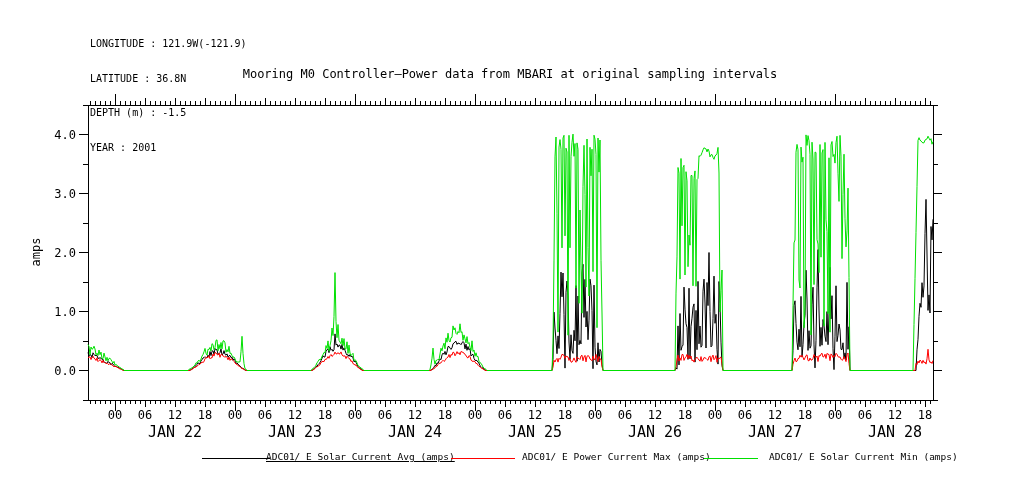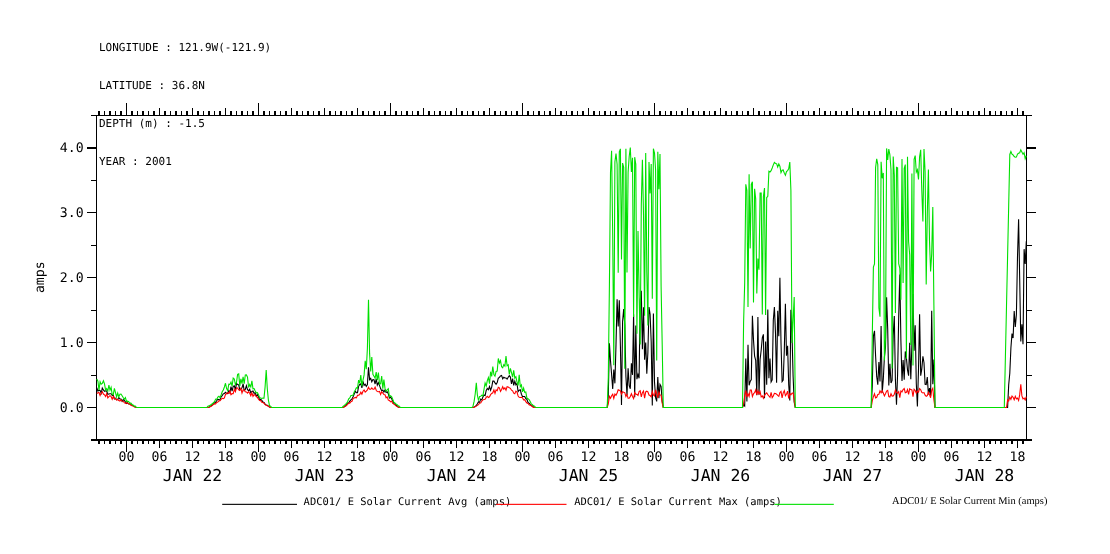--- a/index.html
+++ b/index.html
@@ -16,20 +16,21 @@
 <body>
 
 <div id="root">
   <div class="meta">
     <div>LONGITUDE : 121.9W(-121.9)</div>
     <div>LATITUDE : 36.8N</div>
     <div>DEPTH (m) : -1.5</div>
     <div>YEAR : 2001</div>
   </div>
 
+  <div class="title">Mooring M0 Controller—Power data from MBARI at original sampling intervals</div>
 
   <svg width="1009" height="504" viewBox="0 0 1009 504" xmlns="http://www.w3.org/2000/svg">
       <g stroke="#000000" stroke-width="1" shape-rendering="crispEdges">
         <rect x="88" y="105" width="845" height="295" fill="none"></rect>
         <line x1="90" y1="400" x2="90" y2="404"></line>
         <line x1="90" y1="105" x2="90" y2="101"></line>
         <line x1="95" y1="400" x2="95" y2="404"></line>
         <line x1="95" y1="105" x2="95" y2="101"></line>
         <line x1="100" y1="400" x2="100" y2="404"></line>
         <line x1="100" y1="105" x2="100" y2="101"></line>
@@ -430,20 +431,20 @@
         <text x="76" y="197.5" text-anchor="end">3.0</text>
         <text x="76" y="138.5" text-anchor="end">4.0</text>
         <text x="40" y="252" text-anchor="middle" transform="rotate(-90 40 252)">amps</text>
       </g>
       <path d="M88.0 352.5L89.0 355.6L90.0 354.8L91.0 354.9L92.0 357.6L93.0 352.8L94.0 354.5L95.0 355.7L96.0 355.2L97.0 355.5L98.0 358.4L99.0 358.1L100.0 357.9L101.0 358.0L102.0 359.5L103.0 359.2L104.0 362.6L105.0 362.1L106.0 363.4L107.0 363.2L108.0 361.3L109.0 362.7L110.0 362.7L111.0 364.9L112.0 363.3L113.0 364.1L114.0 365.3L115.0 366.8L116.0 366.2L117.0 367.3L118.0 367.2L119.0 367.6L120.0 368.5L121.0 368.8L122.0 369.4L123.0 370.1L124.0 370.5L125.0 370.5L126.0 370.5L127.0 370.5L128.0 370.5L129.0 370.5L130.0 370.5L131.0 370.5L132.0 370.5L133.0 370.5L134.0 370.5L135.0 370.5L136.0 370.5L137.0 370.5L138.0 370.5L139.0 370.5L140.0 370.5L141.0 370.5L142.0 370.5L143.0 370.5L144.0 370.5L145.0 370.5L146.0 370.5L147.0 370.5L148.0 370.5L149.0 370.5L150.0 370.5L151.0 370.5L152.0 370.5L153.0 370.5L154.0 370.5L155.0 370.5L156.0 370.5L157.0 370.5L158.0 370.5L159.0 370.5L160.0 370.5L161.0 370.5L162.0 370.5L163.0 370.5L164.0 370.5L165.0 370.5L166.0 370.5L167.0 370.5L168.0 370.5L169.0 370.5L170.0 370.5L171.0 370.5L172.0 370.5L173.0 370.5L174.0 370.5L175.0 370.5L176.0 370.5L177.0 370.5L178.0 370.5L179.0 370.5L180.0 370.5L181.0 370.5L182.0 370.5L183.0 370.5L184.0 370.5L185.0 370.5L186.0 370.5L187.0 370.5L188.0 370.5L189.0 370.5L190.0 370.2L191.0 369.6L192.0 368.9L193.0 368.3L194.0 367.3L195.0 366.3L196.0 365.7L197.0 364.3L198.0 362.9L199.0 363.4L200.0 363.5L201.0 360.7L202.0 359.8L203.0 357.9L204.0 357.7L205.0 356.7L206.0 357.7L207.0 357.8L208.0 355.1L209.0 357.1L210.0 351.5L211.0 355.6L212.0 351.3L213.0 350.7L214.0 354.2L215.0 348.7L216.0 349.5L217.0 349.8L218.0 354.4L219.0 353.8L220.0 352.6L221.0 349.0L222.0 355.0L223.0 354.0L224.0 350.6L225.0 354.3L226.0 355.2L227.0 353.9L228.0 357.1L229.0 355.8L230.0 355.4L231.0 357.6L232.0 357.1L233.0 360.3L234.0 358.8L235.0 360.7L236.0 363.3L237.0 363.0L238.0 364.0L239.0 365.4L240.0 365.9L241.0 367.4L242.0 368.2L243.0 368.4L244.0 369.2L245.0 370.0L246.0 370.4L247.0 370.5L248.0 370.5L249.0 370.5L250.0 370.5L251.0 370.5L252.0 370.5L253.0 370.5L254.0 370.5L255.0 370.5L256.0 370.5L257.0 370.5L258.0 370.5L259.0 370.5L260.0 370.5L261.0 370.5L262.0 370.5L263.0 370.5L264.0 370.5L265.0 370.5L266.0 370.5L267.0 370.5L268.0 370.5L269.0 370.5L270.0 370.5L271.0 370.5L272.0 370.5L273.0 370.5L274.0 370.5L275.0 370.5L276.0 370.5L277.0 370.5L278.0 370.5L279.0 370.5L280.0 370.5L281.0 370.5L282.0 370.5L283.0 370.5L284.0 370.5L285.0 370.5L286.0 370.5L287.0 370.5L288.0 370.5L289.0 370.5L290.0 370.5L291.0 370.5L292.0 370.5L293.0 370.5L294.0 370.5L295.0 370.5L296.0 370.5L297.0 370.5L298.0 370.5L299.0 370.5L300.0 370.5L301.0 370.5L302.0 370.5L303.0 370.5L304.0 370.5L305.0 370.5L306.0 370.5L307.0 370.5L308.0 370.5L309.0 370.5L310.0 370.5L311.0 370.5L312.0 370.3L313.0 369.8L314.0 368.9L315.0 367.9L316.0 366.4L317.0 366.3L318.0 364.7L319.0 363.5L320.0 362.7L321.0 360.7L322.0 358.3L323.0 355.7L324.0 357.0L325.0 357.0L326.0 351.2L327.0 349.5L328.0 349.0L329.0 352.7L330.0 346.7L331.0 350.3L332.0 349.3L333.0 351.3L334.0 349.6L335.0 333.9L336.0 345.1L337.0 344.0L338.0 347.1L339.0 345.1L340.0 345.3L341.0 349.1L342.0 344.4L343.0 350.1L344.0 347.9L345.0 350.3L346.0 353.3L347.0 355.2L348.0 354.6L349.0 356.4L350.0 354.5L351.0 356.8L352.0 356.1L353.0 357.9L354.0 361.8L355.0 361.0L356.0 362.4L357.0 364.6L358.0 366.8L359.0 367.6L360.0 368.4L361.0 369.1L362.0 370.0L363.0 370.5L364.0 370.5L365.0 370.5L366.0 370.5L367.0 370.5L368.0 370.5L369.0 370.5L370.0 370.5L371.0 370.5L372.0 370.5L373.0 370.5L374.0 370.5L375.0 370.5L376.0 370.5L377.0 370.5L378.0 370.5L379.0 370.5L380.0 370.5L381.0 370.5L382.0 370.5L383.0 370.5L384.0 370.5L385.0 370.5L386.0 370.5L387.0 370.5L388.0 370.5L389.0 370.5L390.0 370.5L391.0 370.5L392.0 370.5L393.0 370.5L394.0 370.5L395.0 370.5L396.0 370.5L397.0 370.5L398.0 370.5L399.0 370.5L400.0 370.5L401.0 370.5L402.0 370.5L403.0 370.5L404.0 370.5L405.0 370.5L406.0 370.5L407.0 370.5L408.0 370.5L409.0 370.5L410.0 370.5L411.0 370.5L412.0 370.5L413.0 370.5L414.0 370.5L415.0 370.5L416.0 370.5L417.0 370.5L418.0 370.5L419.0 370.5L420.0 370.5L421.0 370.5L422.0 370.5L423.0 370.5L424.0 370.5L425.0 370.5L426.0 370.5L427.0 370.5L428.0 370.5L429.0 370.5L430.0 370.5L431.0 370.1L432.0 369.4L433.0 368.7L434.0 367.1L435.0 365.3L436.0 365.8L437.0 362.8L438.0 363.6L439.0 360.9L440.0 359.0L441.0 359.6L442.0 354.9L443.0 353.1L444.0 354.3L445.0 351.4L446.0 354.8L447.0 351.9L448.0 346.5L449.0 346.5L450.0 348.1L451.0 349.4L452.0 347.8L453.0 343.8L454.0 343.1L455.0 341.8L456.0 341.3L457.0 344.4L458.0 342.9L459.0 343.6L460.0 343.6L461.0 344.7L462.0 342.9L463.0 341.5L464.0 342.8L465.0 348.9L466.0 344.1L467.0 350.3L468.0 346.5L469.0 349.8L470.0 348.6L471.0 356.0L472.0 354.7L473.0 354.3L474.0 358.4L475.0 360.4L476.0 360.4L477.0 360.5L478.0 362.3L479.0 363.1L480.0 365.8L481.0 366.6L482.0 367.6L483.0 368.3L484.0 369.1L485.0 370.1L486.0 370.5L487.0 370.5L488.0 370.5L489.0 370.5L490.0 370.5L491.0 370.5L492.0 370.5L493.0 370.5L494.0 370.5L495.0 370.5L496.0 370.5L497.0 370.5L498.0 370.5L499.0 370.5L500.0 370.5L501.0 370.5L502.0 370.5L503.0 370.5L504.0 370.5L505.0 370.5L506.0 370.5L507.0 370.5L508.0 370.5L509.0 370.5L510.0 370.5L511.0 370.5L512.0 370.5L513.0 370.5L514.0 370.5L515.0 370.5L516.0 370.5L517.0 370.5L518.0 370.5L519.0 370.5L520.0 370.5L521.0 370.5L522.0 370.5L523.0 370.5L524.0 370.5L525.0 370.5L526.0 370.5L527.0 370.5L528.0 370.5L529.0 370.5L530.0 370.5L531.0 370.5L532.0 370.5L533.0 370.5L534.0 370.5L535.0 370.5L536.0 370.5L537.0 370.5L538.0 370.5L539.0 370.5L540.0 370.5L541.0 370.5L542.0 370.5L543.0 370.5L544.0 370.5L545.0 370.5L546.0 370.5L547.0 370.5L548.0 370.5L549.0 370.5L550.0 370.5L551.0 370.5L552.0 370.5L553.0 359.3L554.0 312.1L555.0 328.0L556.0 340.3L557.0 353.7L558.0 335.9L559.0 348.5L560.0 313.3L561.0 272.1L562.0 296.8L563.0 273.0L564.0 314.5L565.0 368.1L566.0 292.2L567.0 281.0L568.0 295.9L569.0 342.0L570.0 359.1L571.0 334.8L572.0 350.6L573.0 353.4L574.0 330.3L575.0 340.8L576.0 285.6L577.0 361.2L578.0 296.0L579.0 344.7L580.0 340.4L581.0 343.9L582.0 273.0L583.0 264.3L584.0 317.4L585.0 279.4L586.0 327.0L587.0 311.4L588.0 339.7L589.0 320.2L590.0 279.1L591.0 285.8L592.0 310.6L593.0 368.7L594.0 285.1L595.0 347.2L596.0 361.5L597.0 364.9L598.0 342.8L599.0 362.0L600.0 349.4L601.0 351.3L602.0 364.6L603.0 370.5L604.0 370.5L605.0 370.5L606.0 370.5L607.0 370.5L608.0 370.5L609.0 370.5L610.0 370.5L611.0 370.5L612.0 370.5L613.0 370.5L614.0 370.5L615.0 370.5L616.0 370.5L617.0 370.5L618.0 370.5L619.0 370.5L620.0 370.5L621.0 370.5L622.0 370.5L623.0 370.5L624.0 370.5L625.0 370.5L626.0 370.5L627.0 370.5L628.0 370.5L629.0 370.5L630.0 370.5L631.0 370.5L632.0 370.5L633.0 370.5L634.0 370.5L635.0 370.5L636.0 370.5L637.0 370.5L638.0 370.5L639.0 370.5L640.0 370.5L641.0 370.5L642.0 370.5L643.0 370.5L644.0 370.5L645.0 370.5L646.0 370.5L647.0 370.5L648.0 370.5L649.0 370.5L650.0 370.5L651.0 370.5L652.0 370.5L653.0 370.5L654.0 370.5L655.0 370.5L656.0 370.5L657.0 370.5L658.0 370.5L659.0 370.5L660.0 370.5L661.0 370.5L662.0 370.5L663.0 370.5L664.0 370.5L665.0 370.5L666.0 370.5L667.0 370.5L668.0 370.5L669.0 370.5L670.0 370.5L671.0 370.5L672.0 370.5L673.0 370.5L674.0 370.5L675.0 370.5L676.0 367.8L677.0 369.1L678.0 325.9L679.0 364.9L680.0 313.5L681.0 350.3L682.0 346.7L683.0 345.0L684.0 287.1L685.0 309.2L686.0 323.7L687.0 327.5L688.0 359.4L689.0 288.2L690.0 358.8L691.0 326.7L692.0 318.2L693.0 307.2L694.0 303.9L695.0 362.1L696.0 310.4L697.0 349.7L698.0 281.4L699.0 343.8L700.0 326.0L701.0 347.2L702.0 345.4L703.0 291.2L704.0 279.1L705.0 303.0L706.0 348.0L707.0 282.5L708.0 305.6L709.0 252.5L710.0 311.5L711.0 346.9L712.0 345.5L713.0 318.6L714.0 276.1L715.0 323.3L716.0 314.3L717.0 349.7L718.0 364.1L719.0 281.5L720.0 303.5L721.0 342.1L722.0 365.7L723.0 370.5L724.0 370.5L725.0 370.5L726.0 370.5L727.0 370.5L728.0 370.5L729.0 370.5L730.0 370.5L731.0 370.5L732.0 370.5L733.0 370.5L734.0 370.5L735.0 370.5L736.0 370.5L737.0 370.5L738.0 370.5L739.0 370.5L740.0 370.5L741.0 370.5L742.0 370.5L743.0 370.5L744.0 370.5L745.0 370.5L746.0 370.5L747.0 370.5L748.0 370.5L749.0 370.5L750.0 370.5L751.0 370.5L752.0 370.5L753.0 370.5L754.0 370.5L755.0 370.5L756.0 370.5L757.0 370.5L758.0 370.5L759.0 370.5L760.0 370.5L761.0 370.5L762.0 370.5L763.0 370.5L764.0 370.5L765.0 370.5L766.0 370.5L767.0 370.5L768.0 370.5L769.0 370.5L770.0 370.5L771.0 370.5L772.0 370.5L773.0 370.5L774.0 370.5L775.0 370.5L776.0 370.5L777.0 370.5L778.0 370.5L779.0 370.5L780.0 370.5L781.0 370.5L782.0 370.5L783.0 370.5L784.0 370.5L785.0 370.5L786.0 370.5L787.0 370.5L788.0 370.5L789.0 370.5L790.0 370.5L791.0 370.5L792.0 370.5L793.0 350.4L794.0 305.5L795.0 300.8L796.0 323.6L797.0 342.2L798.0 349.8L799.0 329.2L800.0 346.8L801.0 296.4L802.0 357.1L803.0 344.7L804.0 324.6L805.0 315.3L806.0 270.2L807.0 299.0L808.0 350.4L809.0 330.7L810.0 348.2L811.0 345.8L812.0 304.8L813.0 287.2L814.0 344.9L815.0 367.9L816.0 340.3L817.0 287.9L818.0 249.6L819.0 310.0L820.0 346.3L821.0 327.4L822.0 345.2L823.0 319.5L824.0 325.4L825.0 336.2L826.0 341.6L827.0 311.6L828.0 344.7L829.0 313.7L830.0 267.3L831.0 318.9L832.0 295.7L833.0 348.7L834.0 369.6L835.0 336.2L836.0 285.8L837.0 341.6L838.0 335.3L839.0 324.0L840.0 329.8L841.0 349.3L842.0 349.6L843.0 342.8L844.0 358.5L845.0 352.9L846.0 360.0L847.0 282.4L848.0 349.3L849.0 326.8L850.0 370.5L851.0 370.5L852.0 370.5L853.0 370.5L854.0 370.5L855.0 370.5L856.0 370.5L857.0 370.5L858.0 370.5L859.0 370.5L860.0 370.5L861.0 370.5L862.0 370.5L863.0 370.5L864.0 370.5L865.0 370.5L866.0 370.5L867.0 370.5L868.0 370.5L869.0 370.5L870.0 370.5L871.0 370.5L872.0 370.5L873.0 370.5L874.0 370.5L875.0 370.5L876.0 370.5L877.0 370.5L878.0 370.5L879.0 370.5L880.0 370.5L881.0 370.5L882.0 370.5L883.0 370.5L884.0 370.5L885.0 370.5L886.0 370.5L887.0 370.5L888.0 370.5L889.0 370.5L890.0 370.5L891.0 370.5L892.0 370.5L893.0 370.5L894.0 370.5L895.0 370.5L896.0 370.5L897.0 370.5L898.0 370.5L899.0 370.5L900.0 370.5L901.0 370.5L902.0 370.5L903.0 370.5L904.0 370.5L905.0 370.5L906.0 370.5L907.0 370.5L908.0 370.5L909.0 370.5L910.0 370.5L911.0 370.5L912.0 370.5L913.0 370.5L914.0 370.5L915.0 370.5L916.0 370.5L917.0 349.8L918.0 339.3L919.0 316.3L920.0 303.3L921.0 307.3L922.0 282.7L923.0 297.3L924.0 285.9L925.0 233.7L926.0 199.4L927.0 254.0L928.0 310.4L929.0 294.9L930.0 313.0L931.0 226.5L932.0 239.9L933.0 219.3" fill="none" stroke="#000000" stroke-width="1"></path>
       <path d="M88.0 357.7L89.0 357.1L90.0 356.8L91.0 359.6L92.0 357.3L93.0 356.2L94.0 358.2L95.0 358.9L96.0 360.5L97.0 357.8L98.0 361.6L99.0 360.5L100.0 359.7L101.0 360.5L102.0 362.9L103.0 360.4L104.0 362.5L105.0 362.4L106.0 363.7L107.0 363.2L108.0 364.2L109.0 364.6L110.0 363.5L111.0 364.6L112.0 364.7L113.0 366.0L114.0 366.7L115.0 366.1L116.0 366.6L117.0 367.1L118.0 367.6L119.0 368.5L120.0 368.9L121.0 369.0L122.0 369.7L123.0 370.2L124.0 370.5L125.0 370.5L126.0 370.5L127.0 370.5L128.0 370.5L129.0 370.5L130.0 370.5L131.0 370.5L132.0 370.5L133.0 370.5L134.0 370.5L135.0 370.5L136.0 370.5L137.0 370.5L138.0 370.5L139.0 370.5L140.0 370.5L141.0 370.5L142.0 370.5L143.0 370.5L144.0 370.5L145.0 370.5L146.0 370.5L147.0 370.5L148.0 370.5L149.0 370.5L150.0 370.5L151.0 370.5L152.0 370.5L153.0 370.5L154.0 370.5L155.0 370.5L156.0 370.5L157.0 370.5L158.0 370.5L159.0 370.5L160.0 370.5L161.0 370.5L162.0 370.5L163.0 370.5L164.0 370.5L165.0 370.5L166.0 370.5L167.0 370.5L168.0 370.5L169.0 370.5L170.0 370.5L171.0 370.5L172.0 370.5L173.0 370.5L174.0 370.5L175.0 370.5L176.0 370.5L177.0 370.5L178.0 370.5L179.0 370.5L180.0 370.5L181.0 370.5L182.0 370.5L183.0 370.5L184.0 370.5L185.0 370.5L186.0 370.5L187.0 370.5L188.0 370.5L189.0 370.5L190.0 370.2L191.0 369.8L192.0 369.4L193.0 368.5L194.0 367.8L195.0 367.2L196.0 367.2L197.0 365.9L198.0 365.5L199.0 364.4L200.0 364.3L201.0 363.0L202.0 362.1L203.0 362.4L204.0 361.7L205.0 358.5L206.0 357.9L207.0 357.0L208.0 357.6L209.0 355.7L210.0 358.8L211.0 357.8L212.0 357.9L213.0 354.0L214.0 356.1L215.0 352.6L216.0 352.8L217.0 354.5L218.0 355.0L219.0 353.0L220.0 357.3L221.0 354.4L222.0 354.4L223.0 356.1L224.0 356.3L225.0 357.4L226.0 356.1L227.0 357.5L228.0 359.8L229.0 357.0L230.0 360.4L231.0 358.7L232.0 359.3L233.0 360.3L234.0 361.3L235.0 362.9L236.0 364.1L237.0 364.2L238.0 365.7L239.0 365.9L240.0 366.6L241.0 367.8L242.0 368.5L243.0 368.8L244.0 369.4L245.0 370.0L246.0 370.4L247.0 370.5L248.0 370.5L249.0 370.5L250.0 370.5L251.0 370.5L252.0 370.5L253.0 370.5L254.0 370.5L255.0 370.5L256.0 370.5L257.0 370.5L258.0 370.5L259.0 370.5L260.0 370.5L261.0 370.5L262.0 370.5L263.0 370.5L264.0 370.5L265.0 370.5L266.0 370.5L267.0 370.5L268.0 370.5L269.0 370.5L270.0 370.5L271.0 370.5L272.0 370.5L273.0 370.5L274.0 370.5L275.0 370.5L276.0 370.5L277.0 370.5L278.0 370.5L279.0 370.5L280.0 370.5L281.0 370.5L282.0 370.5L283.0 370.5L284.0 370.5L285.0 370.5L286.0 370.5L287.0 370.5L288.0 370.5L289.0 370.5L290.0 370.5L291.0 370.5L292.0 370.5L293.0 370.5L294.0 370.5L295.0 370.5L296.0 370.5L297.0 370.5L298.0 370.5L299.0 370.5L300.0 370.5L301.0 370.5L302.0 370.5L303.0 370.5L304.0 370.5L305.0 370.5L306.0 370.5L307.0 370.5L308.0 370.5L309.0 370.5L310.0 370.5L311.0 370.5L312.0 370.4L313.0 369.9L314.0 369.3L315.0 368.6L316.0 367.6L317.0 366.5L318.0 366.6L319.0 365.2L320.0 364.8L321.0 362.3L322.0 361.8L323.0 361.3L324.0 361.7L325.0 359.4L326.0 359.3L327.0 358.7L328.0 356.5L329.0 358.3L330.0 355.7L331.0 354.5L332.0 356.4L333.0 355.6L334.0 354.4L335.0 352.1L336.0 353.9L337.0 353.9L338.0 352.6L339.0 353.9L340.0 353.8L341.0 351.9L342.0 354.8L343.0 356.0L344.0 356.1L345.0 355.8L346.0 358.6L347.0 356.2L348.0 357.3L349.0 358.6L350.0 358.9L351.0 361.6L352.0 360.8L353.0 363.7L354.0 364.0L355.0 365.3L356.0 364.8L357.0 366.7L358.0 367.4L359.0 368.1L360.0 369.0L361.0 369.6L362.0 370.1L363.0 370.5L364.0 370.5L365.0 370.5L366.0 370.5L367.0 370.5L368.0 370.5L369.0 370.5L370.0 370.5L371.0 370.5L372.0 370.5L373.0 370.5L374.0 370.5L375.0 370.5L376.0 370.5L377.0 370.5L378.0 370.5L379.0 370.5L380.0 370.5L381.0 370.5L382.0 370.5L383.0 370.5L384.0 370.5L385.0 370.5L386.0 370.5L387.0 370.5L388.0 370.5L389.0 370.5L390.0 370.5L391.0 370.5L392.0 370.5L393.0 370.5L394.0 370.5L395.0 370.5L396.0 370.5L397.0 370.5L398.0 370.5L399.0 370.5L400.0 370.5L401.0 370.5L402.0 370.5L403.0 370.5L404.0 370.5L405.0 370.5L406.0 370.5L407.0 370.5L408.0 370.5L409.0 370.5L410.0 370.5L411.0 370.5L412.0 370.5L413.0 370.5L414.0 370.5L415.0 370.5L416.0 370.5L417.0 370.5L418.0 370.5L419.0 370.5L420.0 370.5L421.0 370.5L422.0 370.5L423.0 370.5L424.0 370.5L425.0 370.5L426.0 370.5L427.0 370.5L428.0 370.5L429.0 370.5L430.0 370.5L431.0 370.2L432.0 369.7L433.0 369.2L434.0 368.5L435.0 367.9L436.0 366.3L437.0 366.3L438.0 364.6L439.0 363.5L440.0 363.1L441.0 362.9L442.0 361.3L443.0 360.3L444.0 361.4L445.0 360.7L446.0 358.8L447.0 357.7L448.0 357.1L449.0 354.5L450.0 357.6L451.0 354.5L452.0 355.2L453.0 352.1L454.0 352.6L455.0 355.8L456.0 354.1L457.0 351.6L458.0 353.8L459.0 352.6L460.0 354.8L461.0 351.5L462.0 351.9L463.0 352.5L464.0 353.0L465.0 354.7L466.0 355.3L467.0 357.4L468.0 358.0L469.0 355.6L470.0 356.4L471.0 360.0L472.0 361.2L473.0 361.3L474.0 361.2L475.0 361.6L476.0 363.6L477.0 363.4L478.0 365.2L479.0 366.3L480.0 366.8L481.0 367.9L482.0 368.4L483.0 368.9L484.0 369.8L485.0 370.2L486.0 370.5L487.0 370.5L488.0 370.5L489.0 370.5L490.0 370.5L491.0 370.5L492.0 370.5L493.0 370.5L494.0 370.5L495.0 370.5L496.0 370.5L497.0 370.5L498.0 370.5L499.0 370.5L500.0 370.5L501.0 370.5L502.0 370.5L503.0 370.5L504.0 370.5L505.0 370.5L506.0 370.5L507.0 370.5L508.0 370.5L509.0 370.5L510.0 370.5L511.0 370.5L512.0 370.5L513.0 370.5L514.0 370.5L515.0 370.5L516.0 370.5L517.0 370.5L518.0 370.5L519.0 370.5L520.0 370.5L521.0 370.5L522.0 370.5L523.0 370.5L524.0 370.5L525.0 370.5L526.0 370.5L527.0 370.5L528.0 370.5L529.0 370.5L530.0 370.5L531.0 370.5L532.0 370.5L533.0 370.5L534.0 370.5L535.0 370.5L536.0 370.5L537.0 370.5L538.0 370.5L539.0 370.5L540.0 370.5L541.0 370.5L542.0 370.5L543.0 370.5L544.0 370.5L545.0 370.5L546.0 370.5L547.0 370.5L548.0 370.5L549.0 370.5L550.0 370.5L551.0 370.5L552.0 370.5L553.0 367.2L554.0 360.3L555.0 362.0L556.0 359.7L557.0 358.4L558.0 362.1L559.0 358.3L560.0 359.3L561.0 357.2L562.0 354.3L563.0 354.7L564.0 355.4L565.0 358.4L566.0 356.1L567.0 356.6L568.0 356.9L569.0 360.5L570.0 358.6L571.0 362.1L572.0 362.1L573.0 360.4L574.0 357.9L575.0 360.5L576.0 362.3L577.0 356.9L578.0 358.3L579.0 358.5L580.0 359.5L581.0 356.0L582.0 355.2L583.0 360.8L584.0 357.0L585.0 355.4L586.0 361.9L587.0 356.3L588.0 355.6L589.0 356.3L590.0 359.1L591.0 359.6L592.0 360.8L593.0 356.1L594.0 359.1L595.0 360.0L596.0 354.4L597.0 358.0L598.0 361.6L599.0 356.4L600.0 359.0L601.0 359.4L602.0 366.6L603.0 370.5L604.0 370.5L605.0 370.5L606.0 370.5L607.0 370.5L608.0 370.5L609.0 370.5L610.0 370.5L611.0 370.5L612.0 370.5L613.0 370.5L614.0 370.5L615.0 370.5L616.0 370.5L617.0 370.5L618.0 370.5L619.0 370.5L620.0 370.5L621.0 370.5L622.0 370.5L623.0 370.5L624.0 370.5L625.0 370.5L626.0 370.5L627.0 370.5L628.0 370.5L629.0 370.5L630.0 370.5L631.0 370.5L632.0 370.5L633.0 370.5L634.0 370.5L635.0 370.5L636.0 370.5L637.0 370.5L638.0 370.5L639.0 370.5L640.0 370.5L641.0 370.5L642.0 370.5L643.0 370.5L644.0 370.5L645.0 370.5L646.0 370.5L647.0 370.5L648.0 370.5L649.0 370.5L650.0 370.5L651.0 370.5L652.0 370.5L653.0 370.5L654.0 370.5L655.0 370.5L656.0 370.5L657.0 370.5L658.0 370.5L659.0 370.5L660.0 370.5L661.0 370.5L662.0 370.5L663.0 370.5L664.0 370.5L665.0 370.5L666.0 370.5L667.0 370.5L668.0 370.5L669.0 370.5L670.0 370.5L671.0 370.5L672.0 370.5L673.0 370.5L674.0 370.5L675.0 370.5L676.0 366.6L677.0 360.0L678.0 355.1L679.0 361.1L680.0 357.9L681.0 360.4L682.0 354.5L683.0 354.5L684.0 360.4L685.0 357.9L686.0 356.9L687.0 354.4L688.0 358.9L689.0 355.1L690.0 358.1L691.0 356.0L692.0 360.8L693.0 359.9L694.0 362.1L695.0 359.4L696.0 358.1L697.0 357.2L698.0 358.7L699.0 360.0L700.0 361.2L701.0 356.6L702.0 361.4L703.0 360.0L704.0 357.6L705.0 357.8L706.0 358.4L707.0 359.5L708.0 360.3L709.0 356.9L710.0 355.9L711.0 361.7L712.0 357.1L713.0 355.1L714.0 359.7L715.0 358.4L716.0 355.6L717.0 362.3L718.0 357.8L719.0 359.0L720.0 357.5L721.0 357.2L722.0 363.7L723.0 370.5L724.0 370.5L725.0 370.5L726.0 370.5L727.0 370.5L728.0 370.5L729.0 370.5L730.0 370.5L731.0 370.5L732.0 370.5L733.0 370.5L734.0 370.5L735.0 370.5L736.0 370.5L737.0 370.5L738.0 370.5L739.0 370.5L740.0 370.5L741.0 370.5L742.0 370.5L743.0 370.5L744.0 370.5L745.0 370.5L746.0 370.5L747.0 370.5L748.0 370.5L749.0 370.5L750.0 370.5L751.0 370.5L752.0 370.5L753.0 370.5L754.0 370.5L755.0 370.5L756.0 370.5L757.0 370.5L758.0 370.5L759.0 370.5L760.0 370.5L761.0 370.5L762.0 370.5L763.0 370.5L764.0 370.5L765.0 370.5L766.0 370.5L767.0 370.5L768.0 370.5L769.0 370.5L770.0 370.5L771.0 370.5L772.0 370.5L773.0 370.5L774.0 370.5L775.0 370.5L776.0 370.5L777.0 370.5L778.0 370.5L779.0 370.5L780.0 370.5L781.0 370.5L782.0 370.5L783.0 370.5L784.0 370.5L785.0 370.5L786.0 370.5L787.0 370.5L788.0 370.5L789.0 370.5L790.0 370.5L791.0 370.5L792.0 370.5L793.0 364.3L794.0 360.6L795.0 358.0L796.0 361.7L797.0 361.2L798.0 358.6L799.0 358.4L800.0 355.3L801.0 357.1L802.0 355.2L803.0 357.3L804.0 359.9L805.0 357.9L806.0 355.5L807.0 354.9L808.0 360.5L809.0 360.9L810.0 358.0L811.0 360.1L812.0 360.0L813.0 358.4L814.0 354.6L815.0 356.7L816.0 357.5L817.0 356.0L818.0 361.5L819.0 355.5L820.0 356.2L821.0 354.1L822.0 353.2L823.0 357.0L824.0 356.7L825.0 354.2L826.0 358.5L827.0 353.4L828.0 354.2L829.0 354.5L830.0 360.7L831.0 353.9L832.0 355.0L833.0 357.4L834.0 355.5L835.0 356.6L836.0 353.3L837.0 354.3L838.0 356.7L839.0 357.2L840.0 356.9L841.0 359.2L842.0 360.3L843.0 359.6L844.0 356.6L845.0 358.8L846.0 361.6L847.0 354.7L848.0 353.0L849.0 363.6L850.0 370.5L851.0 370.5L852.0 370.5L853.0 370.5L854.0 370.5L855.0 370.5L856.0 370.5L857.0 370.5L858.0 370.5L859.0 370.5L860.0 370.5L861.0 370.5L862.0 370.5L863.0 370.5L864.0 370.5L865.0 370.5L866.0 370.5L867.0 370.5L868.0 370.5L869.0 370.5L870.0 370.5L871.0 370.5L872.0 370.5L873.0 370.5L874.0 370.5L875.0 370.5L876.0 370.5L877.0 370.5L878.0 370.5L879.0 370.5L880.0 370.5L881.0 370.5L882.0 370.5L883.0 370.5L884.0 370.5L885.0 370.5L886.0 370.5L887.0 370.5L888.0 370.5L889.0 370.5L890.0 370.5L891.0 370.5L892.0 370.5L893.0 370.5L894.0 370.5L895.0 370.5L896.0 370.5L897.0 370.5L898.0 370.5L899.0 370.5L900.0 370.5L901.0 370.5L902.0 370.5L903.0 370.5L904.0 370.5L905.0 370.5L906.0 370.5L907.0 370.5L908.0 370.5L909.0 370.5L910.0 370.5L911.0 370.5L912.0 370.5L913.0 370.5L914.0 370.5L915.0 370.5L916.0 363.5L917.0 364.5L918.0 361.1L919.0 363.0L920.0 360.0L921.0 361.1L922.0 363.4L923.0 360.3L924.0 362.7L925.0 361.9L926.0 364.1L927.0 358.8L928.0 349.3L929.0 359.9L930.0 362.6L931.0 361.9L932.0 363.5L933.0 360.5" fill="none" stroke="#ff0000" stroke-width="1"></path>
       <path d="M88.0 344.5L89.0 346.5L90.0 354.7L91.0 347.0L92.0 349.2L93.0 348.6L94.0 346.2L95.0 349.0L96.0 354.7L97.0 353.2L98.0 355.5L99.0 350.0L100.0 354.7L101.0 352.1L102.0 358.8L103.0 358.6L104.0 353.1L105.0 356.9L106.0 360.8L107.0 357.3L108.0 360.8L109.0 358.4L110.0 358.2L111.0 359.7L112.0 361.4L113.0 363.0L114.0 361.4L115.0 365.0L116.0 364.7L117.0 365.1L118.0 366.5L119.0 366.5L120.0 367.7L121.0 368.2L122.0 369.2L123.0 369.1L124.0 370.5L125.0 370.5L126.0 370.5L127.0 370.5L128.0 370.5L129.0 370.5L130.0 370.5L131.0 370.5L132.0 370.5L133.0 370.5L134.0 370.5L135.0 370.5L136.0 370.5L137.0 370.5L138.0 370.5L139.0 370.5L140.0 370.5L141.0 370.5L142.0 370.5L143.0 370.5L144.0 370.5L145.0 370.5L146.0 370.5L147.0 370.5L148.0 370.5L149.0 370.5L150.0 370.5L151.0 370.5L152.0 370.5L153.0 370.5L154.0 370.5L155.0 370.5L156.0 370.5L157.0 370.5L158.0 370.5L159.0 370.5L160.0 370.5L161.0 370.5L162.0 370.5L163.0 370.5L164.0 370.5L165.0 370.5L166.0 370.5L167.0 370.5L168.0 370.5L169.0 370.5L170.0 370.5L171.0 370.5L172.0 370.5L173.0 370.5L174.0 370.5L175.0 370.5L176.0 370.5L177.0 370.5L178.0 370.5L179.0 370.5L180.0 370.5L181.0 370.5L182.0 370.5L183.0 370.5L184.0 370.5L185.0 370.5L186.0 370.5L187.0 370.5L188.0 370.5L189.0 369.3L190.0 369.0L191.0 368.5L192.0 367.7L193.0 367.1L194.0 366.0L195.0 365.1L196.0 362.8L197.0 363.1L198.0 361.0L199.0 360.2L200.0 361.5L201.0 359.0L202.0 356.1L203.0 354.5L204.0 351.8L205.0 348.4L206.0 353.3L207.0 355.1L208.0 349.2L209.0 349.5L210.0 347.4L211.0 351.1L212.0 343.7L213.0 344.5L214.0 349.7L215.0 347.5L216.0 340.3L217.0 339.9L218.0 350.8L219.0 344.5L220.0 348.8L221.0 342.5L222.0 348.9L223.0 340.9L224.0 340.8L225.0 342.8L226.0 352.3L227.0 349.6L228.0 351.8L229.0 346.3L230.0 353.4L231.0 353.2L232.0 355.5L233.0 357.1L234.0 357.0L235.0 358.8L236.0 361.5L237.0 361.8L238.0 362.2L239.0 361.9L240.0 361.9L241.0 351.7L242.0 336.3L243.0 353.4L244.0 363.7L245.0 368.8L246.0 369.2L247.0 370.5L248.0 370.5L249.0 370.5L250.0 370.5L251.0 370.5L252.0 370.5L253.0 370.5L254.0 370.5L255.0 370.5L256.0 370.5L257.0 370.5L258.0 370.5L259.0 370.5L260.0 370.5L261.0 370.5L262.0 370.5L263.0 370.5L264.0 370.5L265.0 370.5L266.0 370.5L267.0 370.5L268.0 370.5L269.0 370.5L270.0 370.5L271.0 370.5L272.0 370.5L273.0 370.5L274.0 370.5L275.0 370.5L276.0 370.5L277.0 370.5L278.0 370.5L279.0 370.5L280.0 370.5L281.0 370.5L282.0 370.5L283.0 370.5L284.0 370.5L285.0 370.5L286.0 370.5L287.0 370.5L288.0 370.5L289.0 370.5L290.0 370.5L291.0 370.5L292.0 370.5L293.0 370.5L294.0 370.5L295.0 370.5L296.0 370.5L297.0 370.5L298.0 370.5L299.0 370.5L300.0 370.5L301.0 370.5L302.0 370.5L303.0 370.5L304.0 370.5L305.0 370.5L306.0 370.5L307.0 370.5L308.0 370.5L309.0 370.5L310.0 370.5L311.0 370.5L312.0 369.2L313.0 368.6L314.0 367.7L315.0 366.7L316.0 365.2L317.0 362.6L318.0 361.7L319.0 359.6L320.0 359.6L321.0 359.2L322.0 356.3L323.0 354.5L324.0 352.4L325.0 352.9L326.0 345.6L327.0 348.4L328.0 340.9L329.0 351.1L330.0 345.5L331.0 340.8L332.0 328.0L333.0 335.6L334.0 316.6L335.0 272.6L336.0 321.5L337.0 337.7L338.0 324.5L339.0 340.3L340.0 342.0L341.0 343.8L342.0 338.2L343.0 345.6L344.0 338.6L345.0 349.1L346.0 348.9L347.0 341.8L348.0 353.4L349.0 345.1L350.0 353.1L351.0 355.6L352.0 354.4L353.0 353.3L354.0 360.6L355.0 359.8L356.0 360.5L357.0 363.0L358.0 365.6L359.0 366.4L360.0 367.2L361.0 367.9L362.0 368.8L363.0 369.3L364.0 370.5L365.0 370.5L366.0 370.5L367.0 370.5L368.0 370.5L369.0 370.5L370.0 370.5L371.0 370.5L372.0 370.5L373.0 370.5L374.0 370.5L375.0 370.5L376.0 370.5L377.0 370.5L378.0 370.5L379.0 370.5L380.0 370.5L381.0 370.5L382.0 370.5L383.0 370.5L384.0 370.5L385.0 370.5L386.0 370.5L387.0 370.5L388.0 370.5L389.0 370.5L390.0 370.5L391.0 370.5L392.0 370.5L393.0 370.5L394.0 370.5L395.0 370.5L396.0 370.5L397.0 370.5L398.0 370.5L399.0 370.5L400.0 370.5L401.0 370.5L402.0 370.5L403.0 370.5L404.0 370.5L405.0 370.5L406.0 370.5L407.0 370.5L408.0 370.5L409.0 370.5L410.0 370.5L411.0 370.5L412.0 370.5L413.0 370.5L414.0 370.5L415.0 370.5L416.0 370.5L417.0 370.5L418.0 370.5L419.0 370.5L420.0 370.5L421.0 370.5L422.0 370.5L423.0 370.5L424.0 370.5L425.0 370.5L426.0 370.5L427.0 370.5L428.0 370.5L429.0 370.5L430.0 369.3L431.0 364.9L432.0 358.2L433.0 348.1L434.0 359.3L435.0 364.2L436.0 360.4L437.0 360.3L438.0 359.2L439.0 359.8L440.0 354.0L441.0 348.2L442.0 350.9L443.0 346.0L444.0 343.2L445.0 348.8L446.0 337.9L447.0 342.2L448.0 333.2L449.0 340.4L450.0 342.0L451.0 337.7L452.0 337.3L453.0 325.9L454.0 330.0L455.0 327.8L456.0 333.4L457.0 334.4L458.0 331.5L459.0 332.8L460.0 323.8L461.0 332.5L462.0 331.7L463.0 340.3L464.0 334.9L465.0 338.8L466.0 342.9L467.0 336.6L468.0 343.7L469.0 342.5L470.0 347.4L471.0 350.5L472.0 340.8L473.0 351.5L474.0 350.0L475.0 356.3L476.0 352.8L477.0 356.7L478.0 356.4L479.0 361.9L480.0 362.5L481.0 363.3L482.0 365.0L483.0 367.1L484.0 367.9L485.0 368.9L486.0 369.3L487.0 370.5L488.0 370.5L489.0 370.5L490.0 370.5L491.0 370.5L492.0 370.5L493.0 370.5L494.0 370.5L495.0 370.5L496.0 370.5L497.0 370.5L498.0 370.5L499.0 370.5L500.0 370.5L501.0 370.5L502.0 370.5L503.0 370.5L504.0 370.5L505.0 370.5L506.0 370.5L507.0 370.5L508.0 370.5L509.0 370.5L510.0 370.5L511.0 370.5L512.0 370.5L513.0 370.5L514.0 370.5L515.0 370.5L516.0 370.5L517.0 370.5L518.0 370.5L519.0 370.5L520.0 370.5L521.0 370.5L522.0 370.5L523.0 370.5L524.0 370.5L525.0 370.5L526.0 370.5L527.0 370.5L528.0 370.5L529.0 370.5L530.0 370.5L531.0 370.5L532.0 370.5L533.0 370.5L534.0 370.5L535.0 370.5L536.0 370.5L537.0 370.5L538.0 370.5L539.0 370.5L540.0 370.5L541.0 370.5L542.0 370.5L543.0 370.5L544.0 370.5L545.0 370.5L546.0 370.5L547.0 370.5L548.0 370.5L549.0 370.5L550.0 370.5L551.0 370.5L552.0 370.5L553.0 343.1L554.0 260.1L555.0 156.9L556.0 137.0L557.0 213.2L558.0 332.1L559.0 147.1L560.0 139.6L561.0 149.3L562.0 247.9L563.0 138.1L564.0 135.3L565.0 235.9L566.0 148.2L567.0 152.0L568.0 335.2L569.0 135.3L570.0 247.8L571.0 156.7L572.0 142.3L573.0 134.1L574.0 156.3L575.0 143.5L576.0 288.1L577.0 142.9L578.0 149.3L579.0 303.3L580.0 210.0L581.0 265.9L582.0 313.2L583.0 186.4L584.0 145.3L585.0 194.5L586.0 287.1L587.0 139.0L588.0 247.4L589.0 296.0L590.0 147.3L591.0 175.8L592.0 149.2L593.0 271.6L594.0 135.2L595.0 139.1L596.0 154.3L597.0 327.7L598.0 138.0L599.0 172.1L600.0 140.0L601.0 260.3L602.0 313.0L603.0 370.5L604.0 370.5L605.0 370.5L606.0 370.5L607.0 370.5L608.0 370.5L609.0 370.5L610.0 370.5L611.0 370.5L612.0 370.5L613.0 370.5L614.0 370.5L615.0 370.5L616.0 370.5L617.0 370.5L618.0 370.5L619.0 370.5L620.0 370.5L621.0 370.5L622.0 370.5L623.0 370.5L624.0 370.5L625.0 370.5L626.0 370.5L627.0 370.5L628.0 370.5L629.0 370.5L630.0 370.5L631.0 370.5L632.0 370.5L633.0 370.5L634.0 370.5L635.0 370.5L636.0 370.5L637.0 370.5L638.0 370.5L639.0 370.5L640.0 370.5L641.0 370.5L642.0 370.5L643.0 370.5L644.0 370.5L645.0 370.5L646.0 370.5L647.0 370.5L648.0 370.5L649.0 370.5L650.0 370.5L651.0 370.5L652.0 370.5L653.0 370.5L654.0 370.5L655.0 370.5L656.0 370.5L657.0 370.5L658.0 370.5L659.0 370.5L660.0 370.5L661.0 370.5L662.0 370.5L663.0 370.5L664.0 370.5L665.0 370.5L666.0 370.5L667.0 370.5L668.0 370.5L669.0 370.5L670.0 370.5L671.0 370.5L672.0 370.5L673.0 370.5L674.0 370.5L675.0 370.5L676.0 293.1L677.0 256.9L678.0 167.5L679.0 173.2L680.0 279.1L681.0 158.5L682.0 225.8L683.0 167.6L684.0 165.3L685.0 275.0L686.0 171.7L687.0 180.8L688.0 266.7L689.0 235.0L690.0 245.2L691.0 175.5L692.0 175.5L693.0 285.8L694.0 178.6L695.0 170.9L696.0 286.3L697.0 179.6L698.0 178.4L699.0 155.7L700.0 156.4L701.0 155.2L702.0 152.7L703.0 149.9L704.0 147.7L705.0 148.6L706.0 148.8L707.0 151.9L708.0 149.0L709.0 151.1L710.0 156.9L711.0 154.8L712.0 154.5L713.0 157.4L714.0 159.3L715.0 155.9L716.0 155.1L717.0 153.5L718.0 147.4L719.0 173.0L720.0 311.9L721.0 290.6L722.0 270.0L723.0 370.5L724.0 370.5L725.0 370.5L726.0 370.5L727.0 370.5L728.0 370.5L729.0 370.5L730.0 370.5L731.0 370.5L732.0 370.5L733.0 370.5L734.0 370.5L735.0 370.5L736.0 370.5L737.0 370.5L738.0 370.5L739.0 370.5L740.0 370.5L741.0 370.5L742.0 370.5L743.0 370.5L744.0 370.5L745.0 370.5L746.0 370.5L747.0 370.5L748.0 370.5L749.0 370.5L750.0 370.5L751.0 370.5L752.0 370.5L753.0 370.5L754.0 370.5L755.0 370.5L756.0 370.5L757.0 370.5L758.0 370.5L759.0 370.5L760.0 370.5L761.0 370.5L762.0 370.5L763.0 370.5L764.0 370.5L765.0 370.5L766.0 370.5L767.0 370.5L768.0 370.5L769.0 370.5L770.0 370.5L771.0 370.5L772.0 370.5L773.0 370.5L774.0 370.5L775.0 370.5L776.0 370.5L777.0 370.5L778.0 370.5L779.0 370.5L780.0 370.5L781.0 370.5L782.0 370.5L783.0 370.5L784.0 370.5L785.0 370.5L786.0 370.5L787.0 370.5L788.0 370.5L789.0 370.5L790.0 370.5L791.0 370.5L792.0 370.5L793.0 305.3L794.0 242.9L795.0 240.0L796.0 152.2L797.0 144.4L798.0 149.7L799.0 280.0L800.0 288.0L801.0 147.1L802.0 162.1L803.0 157.2L804.0 327.8L805.0 307.9L806.0 134.9L807.0 145.4L808.0 135.6L809.0 140.7L810.0 154.3L811.0 334.9L812.0 142.2L813.0 159.0L814.0 284.6L815.0 152.1L816.0 152.5L817.0 239.7L818.0 244.0L819.0 272.6L820.0 144.5L821.0 257.2L822.0 153.0L823.0 149.6L824.0 326.1L825.0 142.4L826.0 219.8L827.0 231.6L828.0 313.7L829.0 157.8L830.0 332.2L831.0 144.9L832.0 141.5L833.0 156.5L834.0 154.4L835.0 163.1L836.0 142.6L837.0 136.2L838.0 173.2L839.0 201.4L840.0 135.4L841.0 156.1L842.0 258.6L843.0 194.4L844.0 154.2L845.0 218.8L846.0 246.9L847.0 230.9L848.0 188.1L849.0 277.6L850.0 370.5L851.0 370.5L852.0 370.5L853.0 370.5L854.0 370.5L855.0 370.5L856.0 370.5L857.0 370.5L858.0 370.5L859.0 370.5L860.0 370.5L861.0 370.5L862.0 370.5L863.0 370.5L864.0 370.5L865.0 370.5L866.0 370.5L867.0 370.5L868.0 370.5L869.0 370.5L870.0 370.5L871.0 370.5L872.0 370.5L873.0 370.5L874.0 370.5L875.0 370.5L876.0 370.5L877.0 370.5L878.0 370.5L879.0 370.5L880.0 370.5L881.0 370.5L882.0 370.5L883.0 370.5L884.0 370.5L885.0 370.5L886.0 370.5L887.0 370.5L888.0 370.5L889.0 370.5L890.0 370.5L891.0 370.5L892.0 370.5L893.0 370.5L894.0 370.5L895.0 370.5L896.0 370.5L897.0 370.5L898.0 370.5L899.0 370.5L900.0 370.5L901.0 370.5L902.0 370.5L903.0 370.5L904.0 370.5L905.0 370.5L906.0 370.5L907.0 370.5L908.0 370.5L909.0 370.5L910.0 370.5L911.0 370.5L912.0 370.5L913.0 370.5L914.0 324.5L915.0 278.5L916.0 232.4L917.0 186.4L918.0 140.4L919.0 137.7L920.0 140.2L921.0 140.9L922.0 142.3L923.0 142.9L924.0 142.8L925.0 140.1L926.0 139.4L927.0 138.9L928.0 136.2L929.0 138.2L930.0 140.2L931.0 138.7L932.0 144.2L933.0 141.6" fill="none" stroke="#00e000" stroke-width="1"></path>
     </svg>
 
   <div>
-    <div class="legend-label" style="left: 276px;">ADC01/ E Solar Current Avg (amps)</div>
-    <div class="legend-label" style="left: 522px;">ADC01/ E Solar Current Max (amps)</div>
-    <div class="legend-label" style="left: 811px; font-family: Liberation Serif, serif;">ADC01/ E Solar Current Min (amps)</div>
+    <div class="legend-label" style="left: 266px; text-decoration: underline;">ADC01/ E Solar Current Avg (amps)</div>
+    <div class="legend-label" style="left: 522px;">ADC01/ E Power Current Max (amps)</div>
+    <div class="legend-label" style="left: 769px;">ADC01/ E Solar Current Min (amps)</div>
     <div class="legend-line" style="left: 202px; width: 68px; background: rgb(0, 0, 0);"></div>
     <div class="legend-line" style="left: 451px; width: 64px; background: rgb(255, 0, 0);"></div>
     <div class="legend-line" style="left: 704px; width: 54px; background: rgb(0, 224, 0);"></div>
   </div>
 </div>
 
 </body></html>

